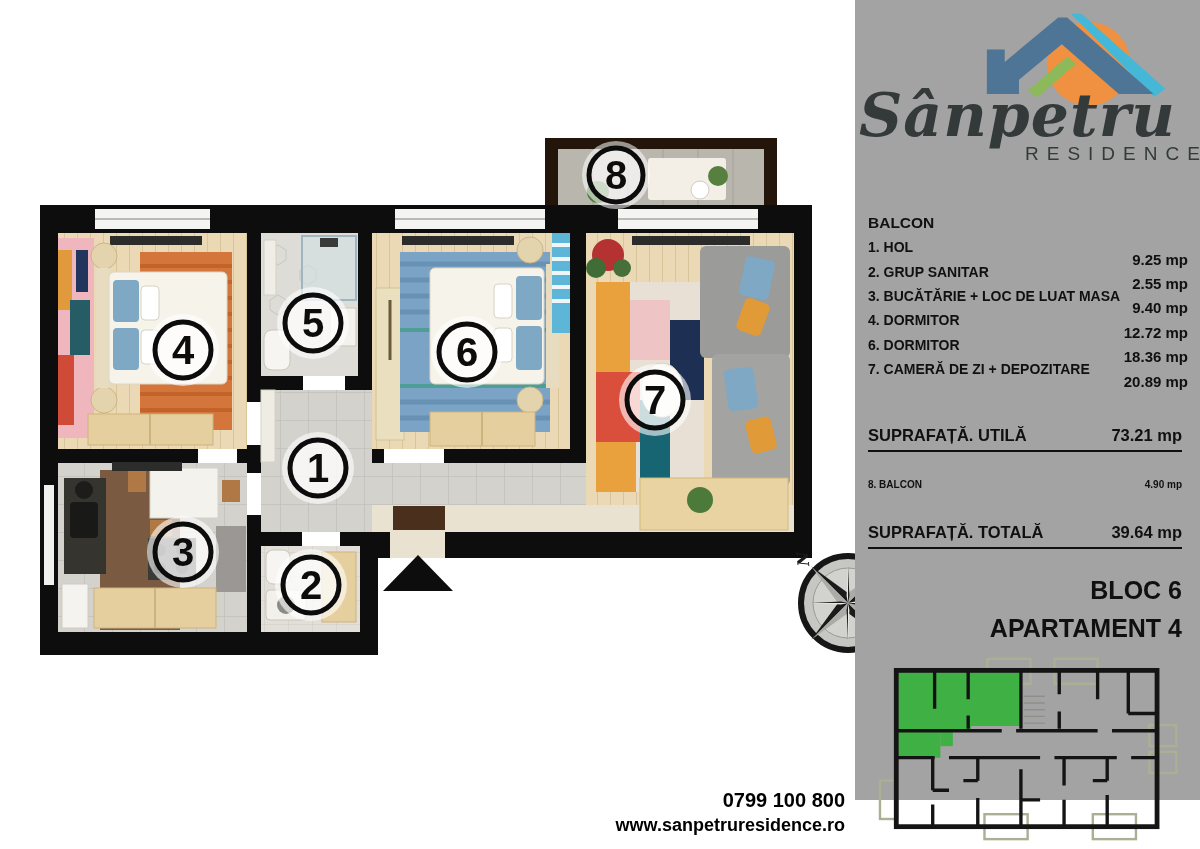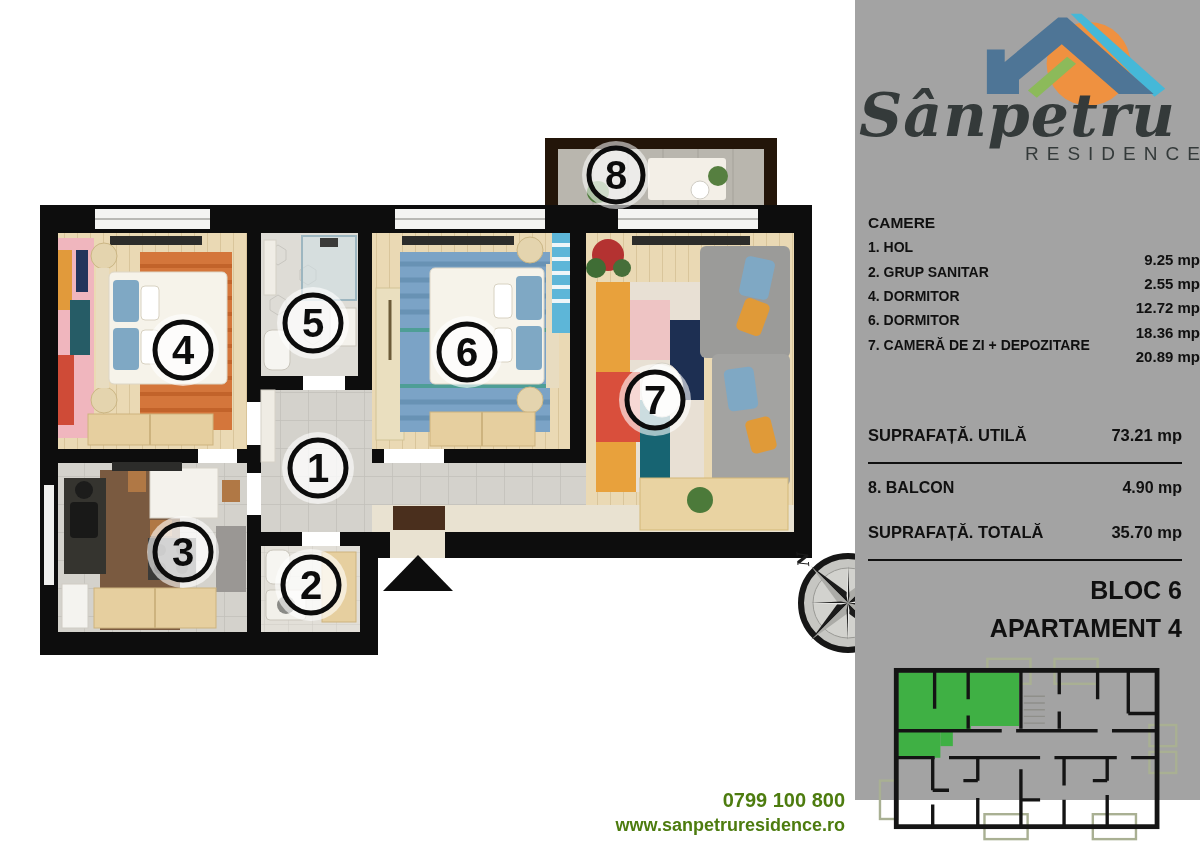--- a/index.html
+++ b/index.html
@@ -11,38 +11,38 @@
 
   
   .sidebar{position:absolute;left:855px;top:0;width:345px;height:800px;background:#a3a3a3;}
   .logo-svg{position:absolute;left:98px;top:6px;}
   .brand-name{position:absolute;left:4px;top:80px;font-family:"DejaVu Serif",serif;
               font-style:italic;font-weight:600;font-size:60px;color:#343a3a;letter-spacing:1px;}
   .brand-sub{position:absolute;left:146px;top:143px;font-size:19px;letter-spacing:8px;
              font-weight:400;color:#343a3a;margin-left:24px;}
   .listing-title{position:absolute;left:13px;top:187px;font-size:23.5px;font-weight:bold;}
   .listing-floor{position:absolute;left:13px;top:214px;font-size:15.5px;font-weight:bold;}
-  .room-list{position:absolute;left:13px;right:0;top:235px;}
+  .room-list{position:absolute;left:13px;right:12px;top:235px;}
   .room-row{display:flex;justify-content:space-between;align-items:center;height:24.4px;
             font-size:14px;font-weight:bold;white-space:nowrap;}
   .room-row .area{font-size:15px;margin-top:24px;}
   .sum-row{position:absolute;left:13px;right:18px;display:flex;justify-content:space-between;
            font-weight:bold;white-space:nowrap;}
-  .sum-underline{border-bottom:2.5px solid #101010;padding-bottom:17px;font-size:16.5px;}
+  .sum-underline{border-bottom:2.5px solid #101010;padding-bottom:5px;font-size:16.5px;}
   .row-utila{top:426px;}
-  .row-balcon{top:479px;font-size:16px;align-items:center;}
+  .row-balcon{top:479px;font-size:10px;align-items:center;}
   .row-totala{top:523px;}
   .unit-block{position:absolute;right:18px;top:571px;text-align:right;
               font-size:25px;font-weight:bold;line-height:38px;white-space:nowrap;}
   .miniplan-svg{position:absolute;left:22px;top:656px;}
 
   
   .compass-svg{position:absolute;left:795px;top:550px;}
   .contact{position:absolute;left:540px;top:788px;width:305px;text-align:right;
-           font-weight:bold;color:#4d7c0f;}
+           font-weight:bold;color:#000000;}
   .contact .phone{font-size:20px;line-height:25px;}
   .contact .web{font-size:18px;line-height:24px;}
 </style>
 </head>
 <body>
 
 <svg class="plan-svg" width="855" height="849" viewBox="0 0 855 849">
   <defs>
     <pattern id="planks" width="13" height="13" patternUnits="userSpaceOnUse">
       <rect width="13" height="13" fill="#ead9b4"></rect>
@@ -312,30 +312,34 @@
   <svg class="logo-svg" width="214" height="112" viewBox="0 0 240 112">
     <circle cx="152" cy="58" r="47" fill="#ef9140"></circle>
     <polygon points="132,2 144,2 238,86 226,95" fill="#45b8d8"></polygon>
     <path d="M38 42 L58 42 L58 56 L118 6 L128 6 L225 92 L186 92 L122 36 L74 76 L74 92 L38 92 Z" fill="#4e7596"></path>
     <polygon points="84,88 128,50 138,58 94,96" fill="#8cba5a"></polygon>
   </svg>
 
   <div class="brand-name">Sânpetru</div>
   <div class="brand-sub">RESIDENCE</div>
 
-  <div class="listing-floor">CAMERE</div>
+  <div class="listing-floor">BALCON</div>
 
   <div class="room-list">
     <div class="room-row">
         <span>1. HOL</span>
         <span class="area">9.25 mp</span>
       </div>
     <div class="room-row">
         <span>2. GRUP SANITAR</span>
         <span class="area">2.55 mp</span>
+      </div>
+    <div class="room-row">
+        <span>3. BUCĂTĂRIE + LOC DE LUAT MASA</span>
+        <span class="area">9.40 mp</span>
       </div>
     <div class="room-row">
         <span>4. DORMITOR</span>
         <span class="area">12.72 mp</span>
       </div>
     <div class="room-row">
         <span>6. DORMITOR</span>
         <span class="area">18.36 mp</span>
       </div>
     <div class="room-row">
@@ -349,21 +353,21 @@
     <span>73.21 mp</span>
   </div>
 
   <div class="sum-row row-balcon">
     <span>8. BALCON</span>
     <span>4.90 mp</span>
   </div>
 
   <div class="sum-row sum-underline row-totala">
     <span>SUPRAFAȚĂ. TOTALĂ</span>
-    <span>35.70 mp</span>
+    <span>39.64 mp</span>
   </div>
 
   <div class="unit-block">
     <div>BLOC 6</div>
     <div>APARTAMENT 4</div>
   </div>
 
   <svg class="miniplan-svg" width="307" height="186" viewBox="0 0 320 194">
 
     <g fill="none" stroke="#a9b093" stroke-width="2.5">

